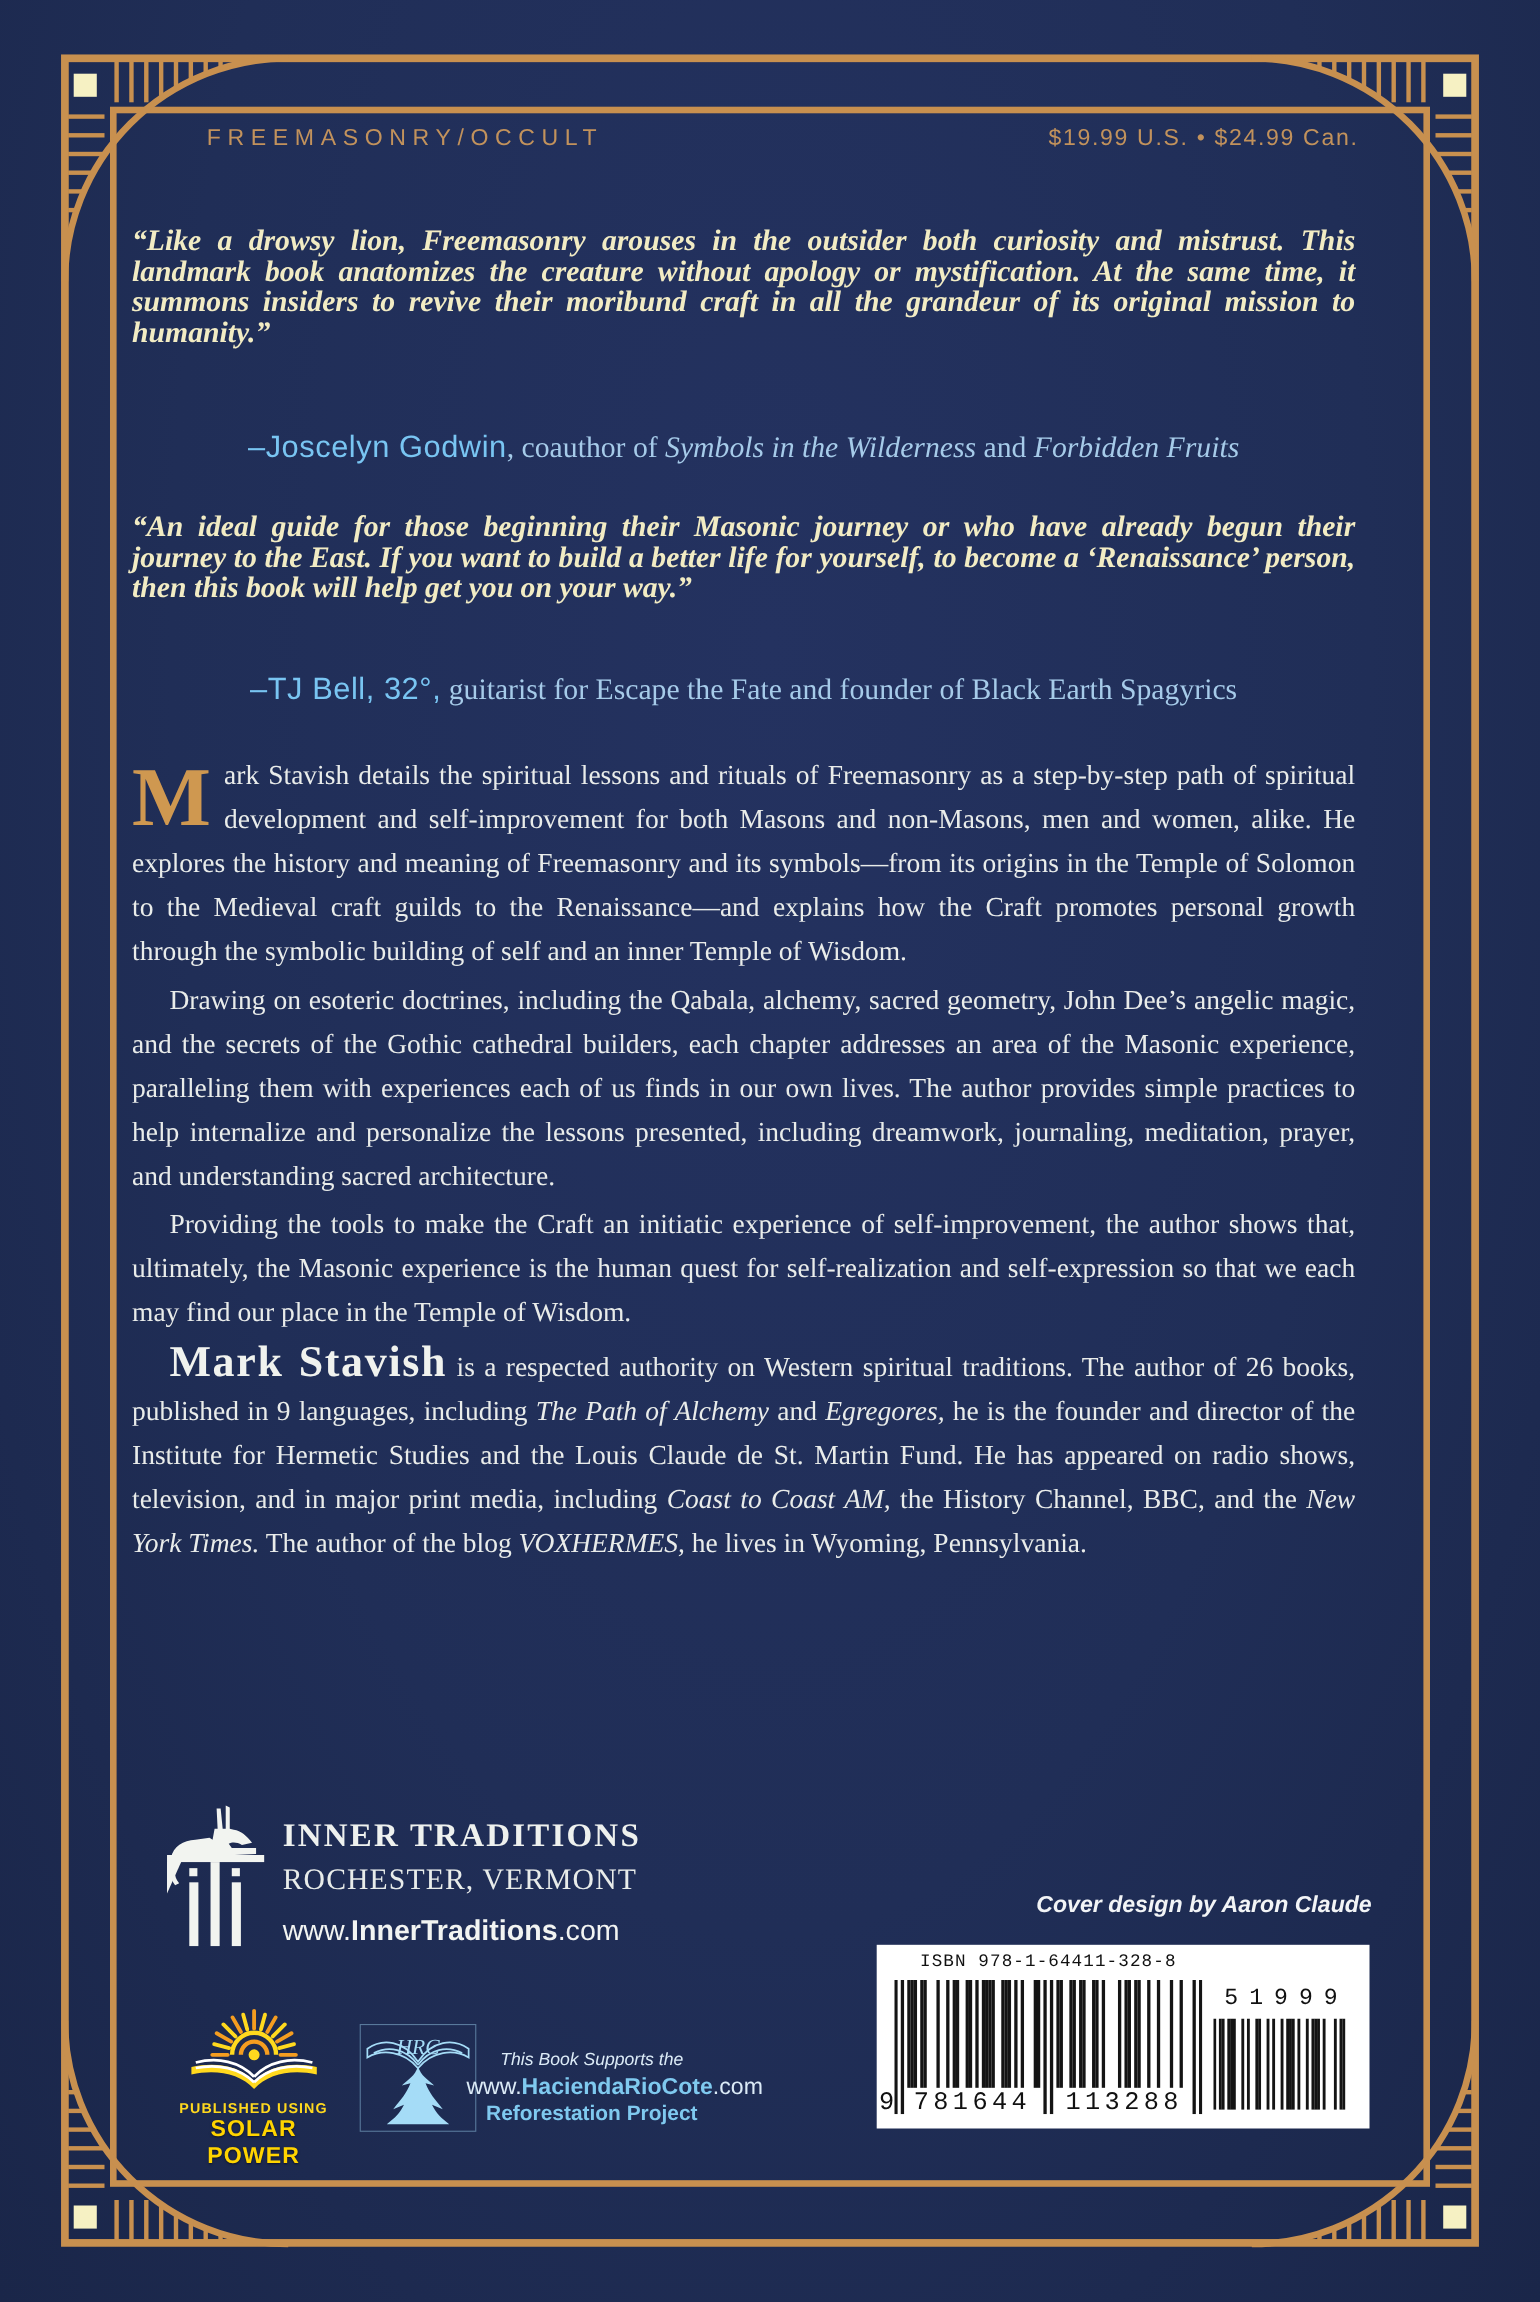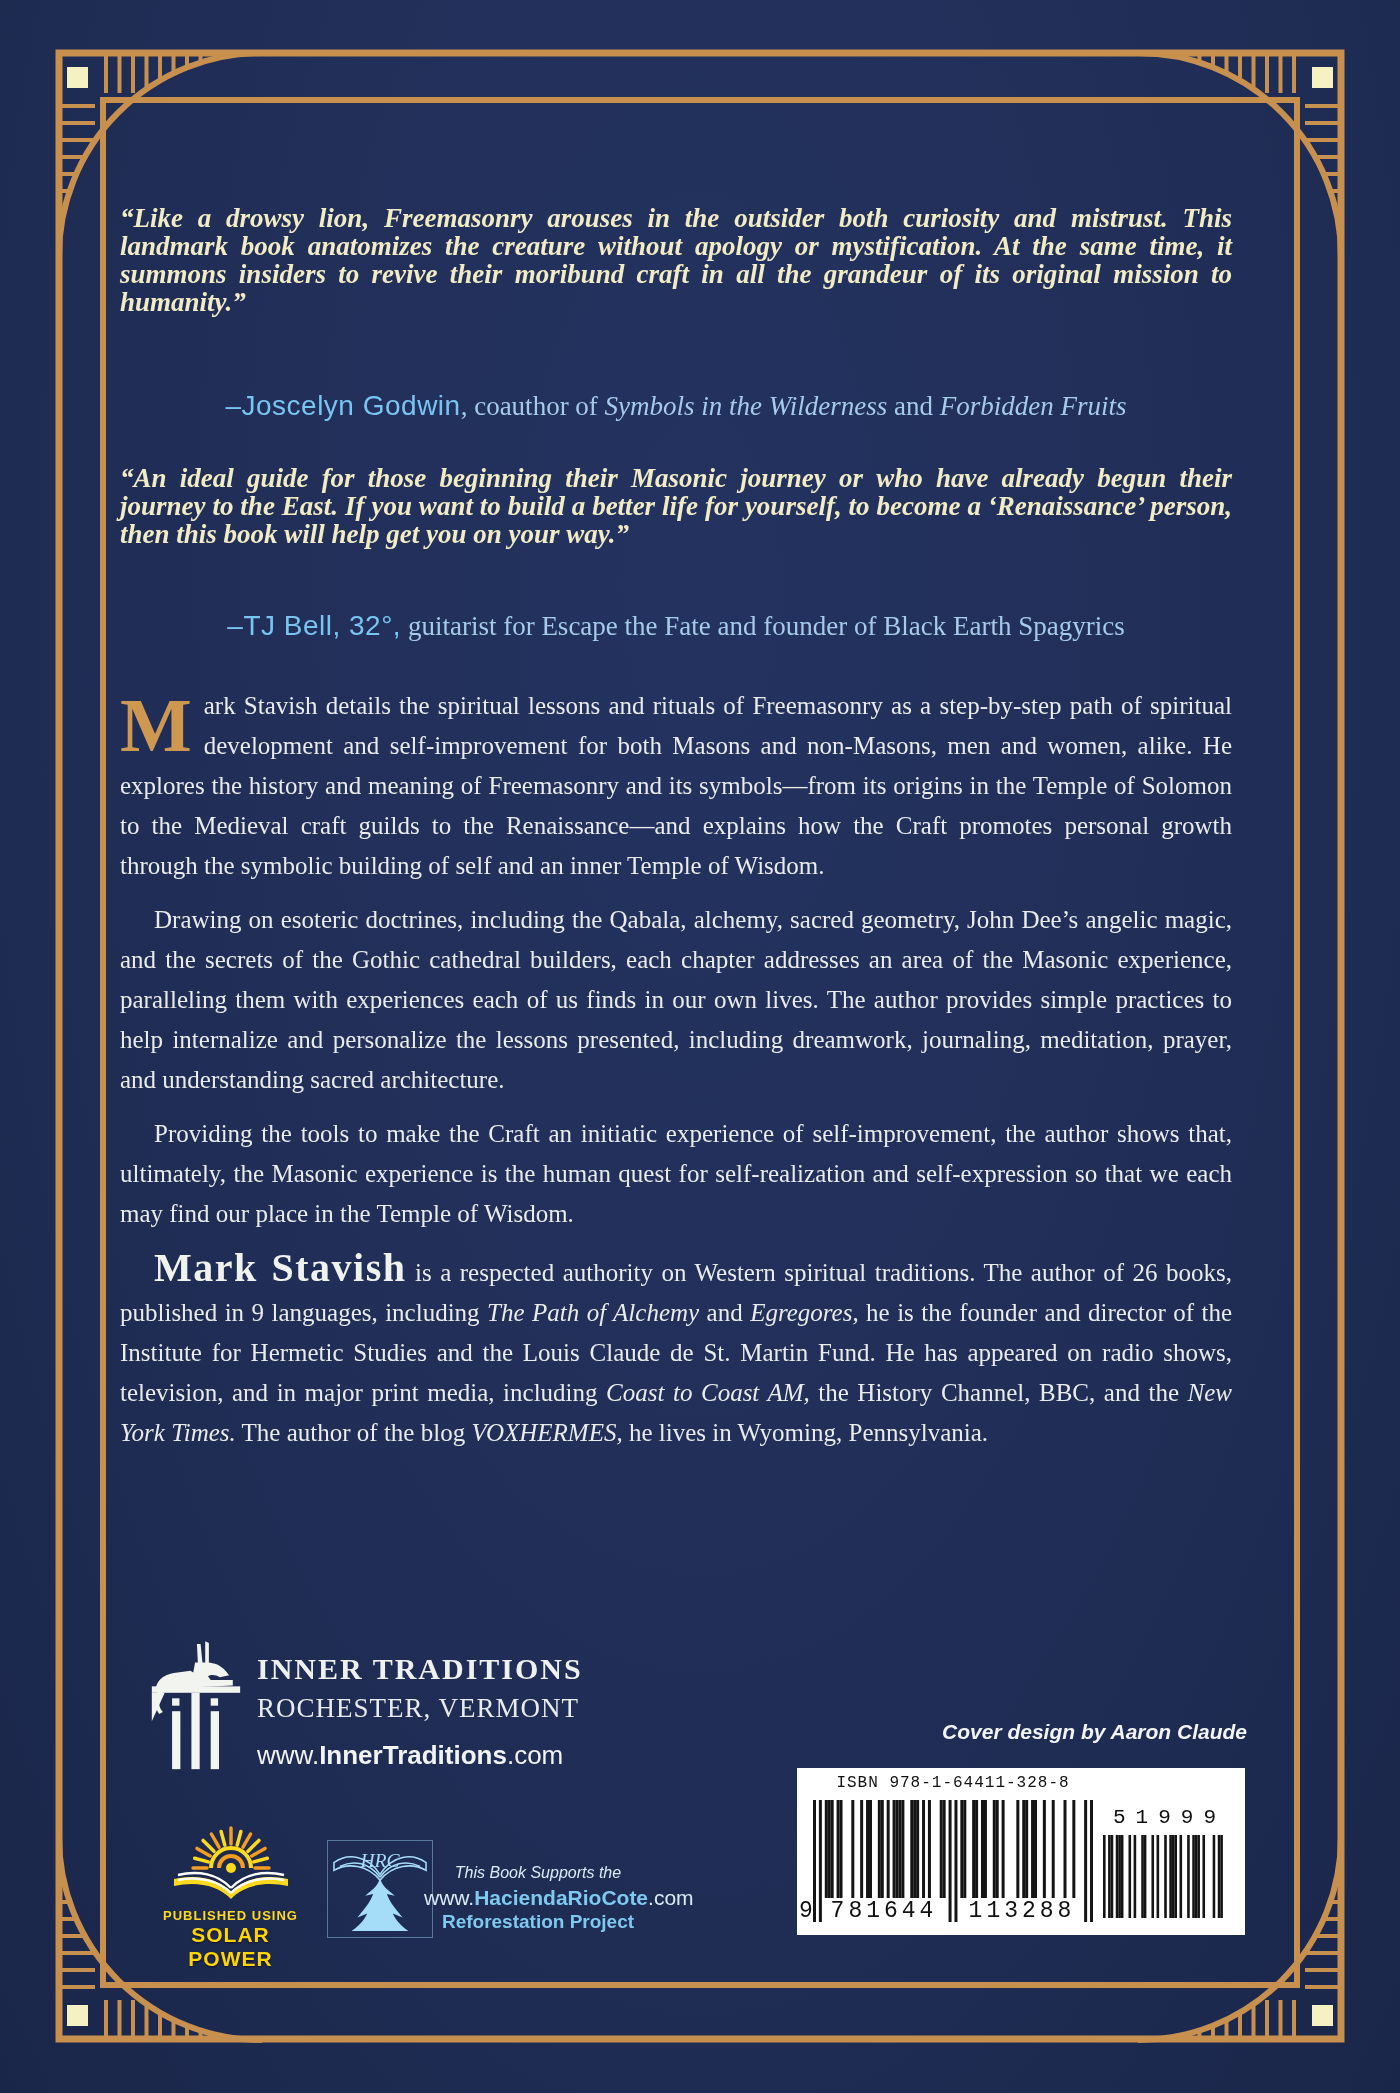--- a/index.html
+++ b/index.html
@@ -17,21 +17,21 @@
   
   .col{position:absolute;left:120px;width:1112px;}
   .quote{color:#f2ecc4;font-size:27px;line-height:28px;font-style:italic;font-weight:bold;
     text-align:justify;}
   .attr{text-align:center;color:#a6cbe9;font-size:27px;}
   .attr .name{font-family:"Liberation Sans", sans-serif;color:#79c5f2;font-size:28px;letter-spacing:.5px;}
   .attr .it{font-style:italic;}
   
   .desc{top:686px;color:#e9ecea;font-size:25px;line-height:40px;text-align:justify;}
   .desc p{margin:0;}
-  .desc p + p{margin-top:14px;text-indent:34px;}
+  .desc p + p{margin-top:4px;text-indent:34px;}
   .dropcap{float:left;font-size:76px;line-height:66px;color:#cf9850;margin:6px 12px 0 0;font-weight:bold;}
   .bio{margin-top:24px;text-indent:0;}
   .bio-name{font-family:"Liberation Serif", serif;font-weight:bold;font-size:40px;letter-spacing:1.5px;color:#f0f2ee;}
   .bio .it{font-style:italic;}
   
   .pub-logo{position:absolute;left:150px;top:1632px;}
   .pub-name{position:absolute;left:257px;top:1652px;font-family:"Liberation Serif", serif;font-weight:bold;
     font-size:30px;letter-spacing:2px;color:#eef1ee;}
   .pub-loc{position:absolute;left:257px;top:1693px;font-family:"Liberation Serif", serif;
     font-size:27px;letter-spacing:1px;color:#e8ecea;}
@@ -93,20 +93,24 @@
         <rect x="62" y="155" width="23" height="4"></rect>
         <rect x="62" y="172" width="14" height="4"></rect>
         <rect x="62" y="189" width="8" height="4"></rect>
       </g>
     </g>
     <use href="#tl" transform="translate(1400,0) scale(-1,1)"></use>
     <use href="#tl" transform="translate(0,2093) scale(1,-1)"></use>
     <use href="#tl" transform="translate(1400,2093) scale(-1,-1)"></use>
   </svg>
 
+  <div class="topline">
+    <span class="category">FREEMASONRY/OCCULT</span>
+    <span class="price">$19.99 U.S. • $24.99 Can.</span>
+  </div>
 
   <div class="col quote" style="top:204px;">“Like a drowsy lion, Freemasonry arouses in the outsider both curiosity and mistrust. This landmark book anatomizes the creature without apology or mystification. At the same time, it summons insiders to revive their moribund craft in all the grandeur of its original mission to humanity.”</div>
   <div class="col quote" style="top:464px;">“An ideal guide for those beginning their Masonic journey or who have already begun their journey to the East. If you want to build a better life for yourself, to become a ‘Renaissance’ person, then this book will help get you on your way.”</div>
 
   <div class="col attr" style="top:390px;">
     <span class="name">–Joscelyn Godwin</span><span><span>, coauthor of </span><span class="it">Symbols in the Wilderness</span><span> and </span><span class="it">Forbidden Fruits</span></span>
   </div>
   <div class="col attr" style="top:610px;">
     <span class="name">–TJ Bell, 32°,</span><span><span> guitarist for Escape the Fate and founder of Black Earth Spagyrics</span></span>
   </div>

